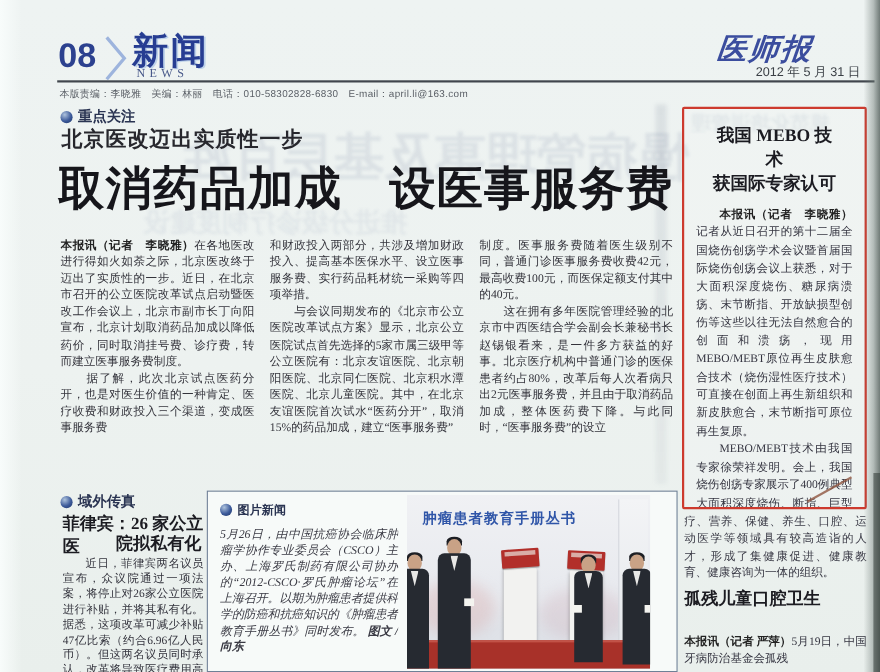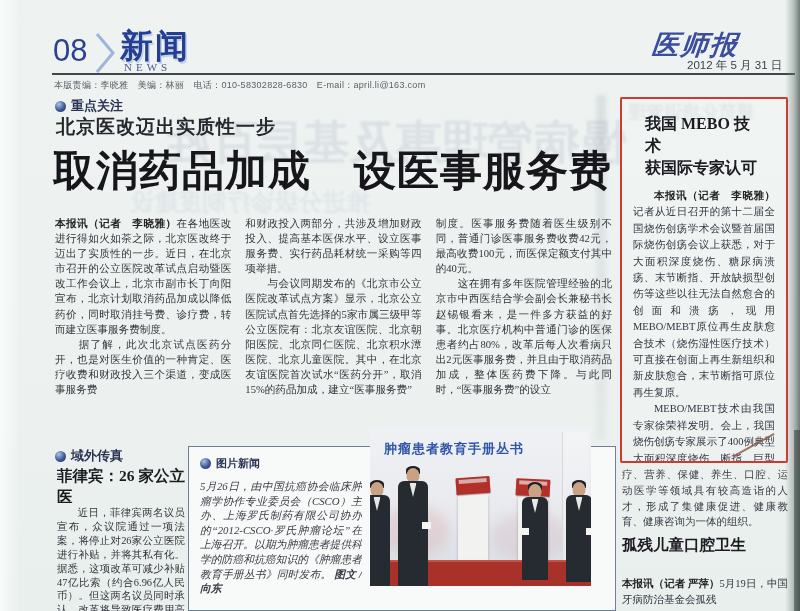--- a/index.html
+++ b/index.html
@@ -13,21 +13,21 @@
   .edge-right{right:0;top:0;width:15px;height:100%;
     background:linear-gradient(90deg,rgba(0,0,0,0),rgba(110,122,118,.45) 60%,rgba(70,82,78,.75));}
   .edge-right-dark{right:0;top:430px;width:6px;height:181px;background:rgba(50,58,55,.55);}
   
   .ghost{color:rgba(95,108,150,.13);font-weight:bold;transform:scaleX(-1);
          filter:blur(1.3px);white-space:nowrap;font-family:"Liberation Sans",sans-serif;pointer-events:none;}
   .ghost-streak{left:596px;top:95px;width:10px;height:345px;filter:blur(2px);
          background:linear-gradient(180deg,rgba(80,92,120,.12),rgba(80,92,120,.05));}
   
   .pagenum{left:53px;top:33px;font-family:"Liberation Sans",sans-serif;font-size:31px;
-           font-weight:normal;color:#2c418f;}
+           font-weight:bold;color:#2c418f;}
   .chev{left:95px;top:32px;}
   .secname{left:120px;top:24px;font-family:Liberation Serif, serif;font-size:33px;
            font-weight:bold;color:#273d92;letter-spacing:2px;
            text-shadow:1.5px 1.5px 0 rgba(130,170,225,.45);}
   .secen{left:124px;top:61px;font-size:11px;letter-spacing:4px;color:#49598a;}
   .masthead{left:652px;top:27px;font-size:27px;font-weight:bold;font-style:italic;
             color:#3b4d9e;transform:skewX(-6deg);letter-spacing:2px;}
   .pdate{left:687px;top:58px;font-size:11.5px;color:#3a3f45;font-family:"Liberation Sans",sans-serif;}
   .hrule{left:52px;top:73px;width:743px;height:2px;background:#41464d;}
   .credits{left:54px;top:79px;font-size:9px;color:#5a5f66;font-family:"Liberation Sans",sans-serif;letter-spacing:.3px;}
@@ -41,21 +41,21 @@
   .headline{left:53px;top:143px;font-size:42px;font-weight:bold;color:#16161b;letter-spacing:1px;}
   
   .cols{left:55px;top:216px;width:557px;height:226px;display:flex;gap:14px;}
   .col{flex:1;font-size:10.6px;line-height:15.1px;color:#33333b;text-align:justify;overflow:hidden;}
   .col .rest,.prelined{white-space:pre-line;}
   .lead{font-weight:bold;color:#222;}
   .indent{text-indent:2em;}
   
   .mebo-box{left:620px;top:97px;width:168px;height:366px;border:2px solid #cd3a2e;
             border-radius:2px;padding:12px 11px;box-sizing:border-box;overflow:hidden;background:rgba(255,255,255,.12);}
-  .mebo-title{font-size:16px;font-weight:bold;color:#1b1b21;line-height:22px;margin:2px 12px 9px;}
+  .mebo-title{font-size:16px;font-weight:bold;color:#1b1b21;line-height:22px;margin:2px 12px 9px;text-align:center;}
   .smallbody{font-size:10.5px;line-height:16.4px;color:#343440;text-align:justify;}
   .penmark{left:731px;top:444px;width:46px;height:0;border-top:2px solid #8f5540;
            transform:rotate(-29deg);opacity:.8;}
   
   .frag{left:622px;top:467px;width:166px;font-size:10.5px;line-height:15.8px;
         color:#3a3a46;text-align:justify;}
   .care-title{left:622px;top:535px;width:170px;font-size:15.5px;font-weight:bold;
         color:#1b1b21;line-height:20px;}
   .care-body{left:622px;top:576px;width:166px;font-size:10.5px;line-height:16px;
         color:#343440;text-align:justify;height:35px;overflow:hidden;}
@@ -66,21 +66,21 @@
   .ov-body{left:57px;top:506px;width:128px;height:105px;font-size:10.4px;line-height:13.9px;
            color:#33333d;text-align:justify;overflow:hidden;}
   
   .pn-box{left:188px;top:446px;width:428px;height:165px;border:1px solid #6f8096;
           background:#f7faf9;box-sizing:border-box;}
   .tag-photo{left:200px;top:456px;font-size:11px;}
   .pn-caption{left:200px;top:479px;width:162px;height:128px;font-size:10.8px;line-height:14.6px;
           font-style:italic;color:#3a3a44;text-align:justify;overflow:hidden;}
   .pn-credit{font-style:italic;font-weight:bold;}
   
-  .photo{left:370px;top:428px;width:221px;height:158px;overflow:hidden;
+  .photo{left:370px;top:450px;width:221px;height:158px;overflow:hidden;
          background:linear-gradient(180deg,#f0f1f4 0%,#e7e9ee 60%,#dfe2e8 78%);}
   .ph-flower{border-radius:50%;filter:blur(6px);}
   .ph-line1{left:4px;top:12px;width:160px;text-align:center;font-size:13px;font-weight:bold;
             color:#2f55a8;font-family:"Liberation Sans",sans-serif;letter-spacing:1px;}
   .ph-line2{left:18px;top:32px;width:130px;text-align:center;font-size:12px;font-weight:bold;
             color:#3b60af;font-family:"Liberation Sans",sans-serif;letter-spacing:3px;}
   .banner{right:2px;top:4px;width:26px;height:150px;background:linear-gradient(180deg,#f3f4f6,#e3e6ea);
           border-left:1px solid #d5d8de;}
   .carpet{left:0;bottom:0;width:100%;height:24px;background:#a83129;border-top:2px solid #c25348;}
   .podium{width:30px;background:#f2f2f0;border-radius:2px;box-shadow:0 2px 3px rgba(0,0,0,.25);}
@@ -155,20 +155,21 @@
   <div class="abs care-title">
     <div>孤残儿童口腔卫生</div>
   </div>
   <div class="abs care-body"><b class="lead">本报讯（记者 严萍）</b><span>5月19日，中国牙病防治基金会孤残</span></div>
 
   <div class="abs tag tag-overseas">
     <span class="sphere"></span>
     <span>域外传真</span>
   </div>
   <div class="abs ov-title1">菲律宾：26 家公立医</div>
+  <div class="abs ov-title2">院拟私有化</div>
   <div class="abs ov-body indent">近日，菲律宾两名议员宣布，众议院通过一项法案，将停止对26家公立医院进行补贴，并将其私有化。据悉，这项改革可减少补贴47亿比索（约合6.96亿人民币）。但这两名议员同时承认，改革将导致医疗费用高涨，加</div>
 
   <div class="abs pn-box"></div>
   <div class="abs tag tag-photo">
     <span class="sphere"></span>
     <span>图片新闻</span>
   </div>
   <div class="abs pn-caption">
     <span class="indent">5月26日，由中国抗癌协会临床肿瘤学协作专业委员会（CSCO）主办、上海罗氏制药有限公司协办的“2012-CSCO·罗氏肿瘤论坛”在上海召开。以期为肿瘤患者提供科学的防癌和抗癌知识的《肿瘤患者教育手册丛书》同时发布。</span>
     <span class="pn-credit">图文 / 向东</span>

